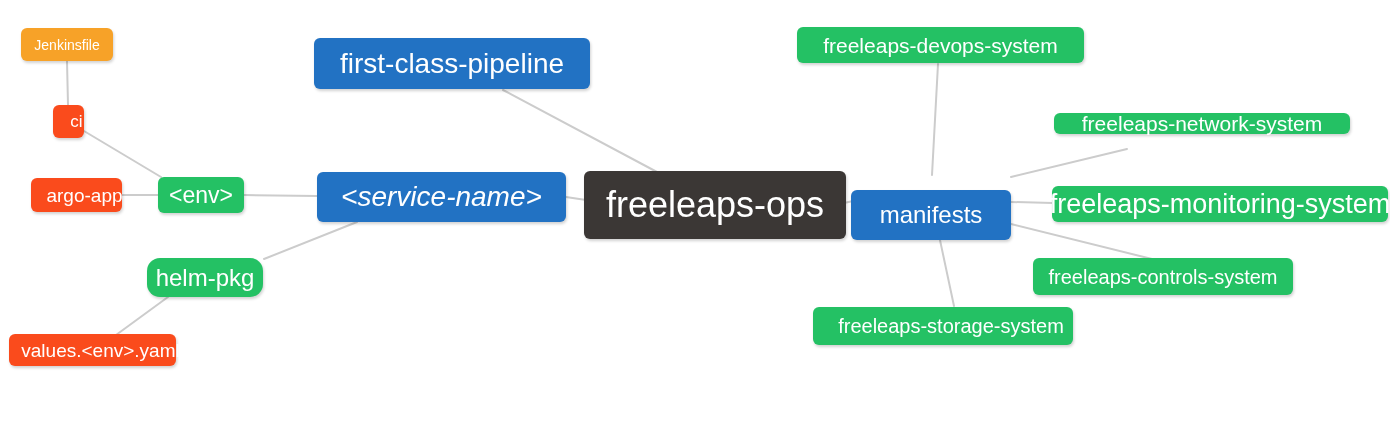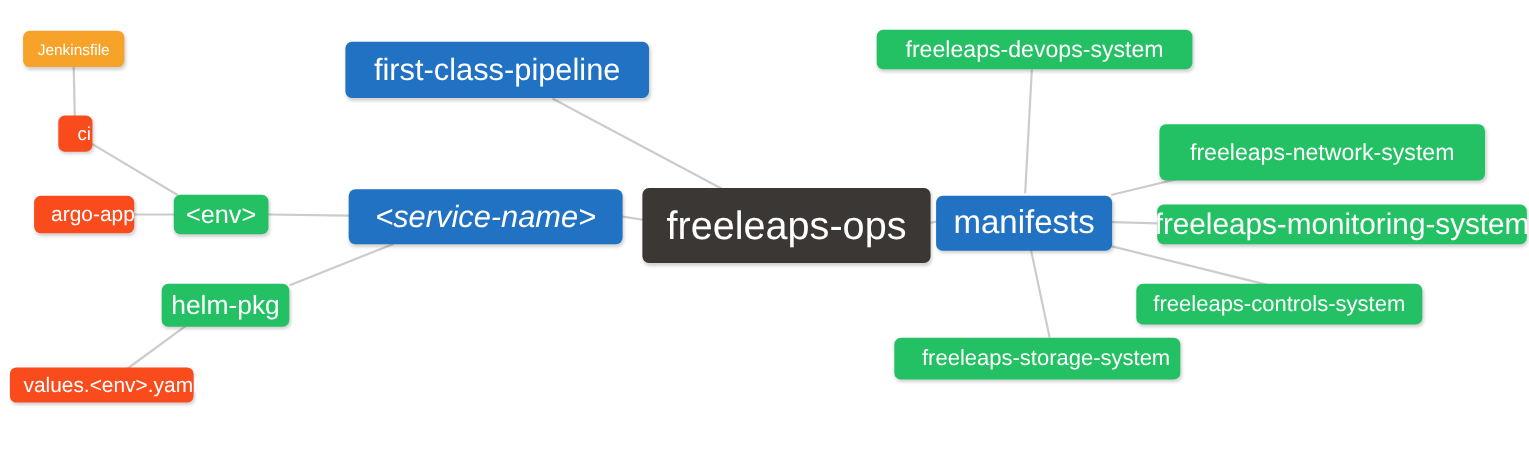--- a/index.html
+++ b/index.html
@@ -63,26 +63,26 @@
       <line x1="932" y1="175" x2="938" y2="64"></line>
       <line x1="1011" y1="177" x2="1127" y2="149"></line>
       <line x1="1011" y1="202" x2="1053" y2="203"></line>
       <line x1="1011" y1="224" x2="1152" y2="259"></line>
       <line x1="937" y1="226" x2="954" y2="306"></line>
     </svg>
   <div>
       <div class="node dark" style="left: 584px; top: 171px; width: 262px; height: 68px; font-size: 36px;">freeleaps-ops</div>
       <div class="node blue" style="left: 314px; top: 38px; width: 276px; height: 51px; font-size: 28px;">first-class-pipeline</div>
       <div class="node blue" style="left: 317px; top: 172px; width: 249px; height: 50px; font-size: 28px; font-style: italic;">&lt;service-name&gt;</div>
-      <div class="node blue" style="left: 851px; top: 178px; width: 160px; height: 50px; font-size: 30px;">manifests</div>
+      <div class="node blue" style="left: 851px; top: 190px; width: 160px; height: 50px; font-size: 24px;">manifests</div>
       <div class="node green" style="left: 158px; top: 177px; width: 86px; height: 36px; font-size: 23px; text-align: right;">&lt;env&gt;</div>
-      <div class="node green" style="left: 147px; top: 258px; width: 116px; height: 39px; font-size: 24px;">helm-pkg</div>
+      <div class="node green" style="left: 147px; top: 258px; width: 116px; height: 39px; font-size: 24px; border-radius: 13px;">helm-pkg</div>
       <div class="node red" style="left: 53px; top: 105px; width: 31px; height: 33px; font-size: 17px;">ci</div>
       <div class="node red" style="left: 31px; top: 178px; width: 91px; height: 34px; font-size: 19px;">argo-app</div>
       <div class="node red" style="left: 9px; top: 334px; width: 167px; height: 32px; font-size: 19px;">values.&lt;env&gt;.yaml</div>
       <div class="node orange" style="left: 21px; top: 28px; width: 92px; height: 33px; font-size: 14px;">Jenkinsfile</div>
       <div class="node green" style="left: 797px; top: 27px; width: 287px; height: 36px; font-size: 21px;">freeleaps-devops-system</div>
-      <div class="node green" style="left: 1054px; top: 113px; width: 296px; height: 51px; font-size: 21px;">freeleaps-network-system</div>
+      <div class="node green" style="left: 1054px; top: 113px; width: 296px; height: 21px; font-size: 21px;">freeleaps-network-system</div>
       <div class="node green" style="left: 1052px; top: 186px; width: 336px; height: 36px; font-size: 27px;">freeleaps-monitoring-system</div>
       <div class="node green" style="left: 1033px; top: 258px; width: 260px; height: 37px; font-size: 20px;">freeleaps-controls-system</div>
       <div class="node green" style="left: 813px; top: 307px; width: 260px; height: 38px; font-size: 20px; padding-left: 16px;">freeleaps-storage-system</div>
     </div>
 </div>
 
 </body></html>

